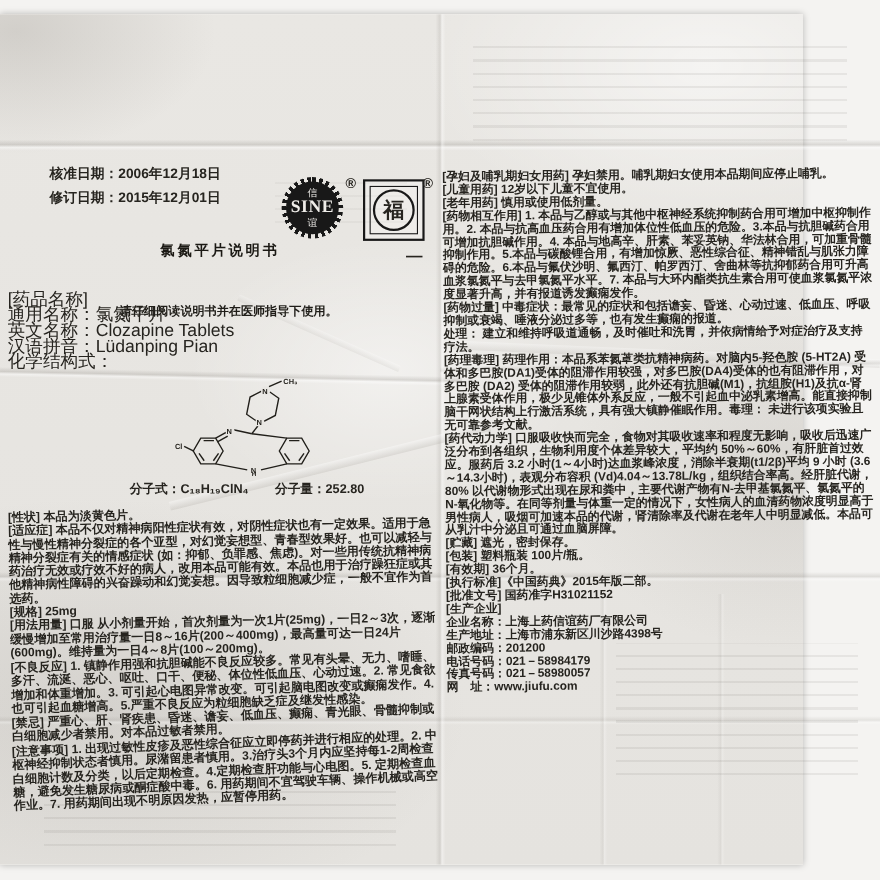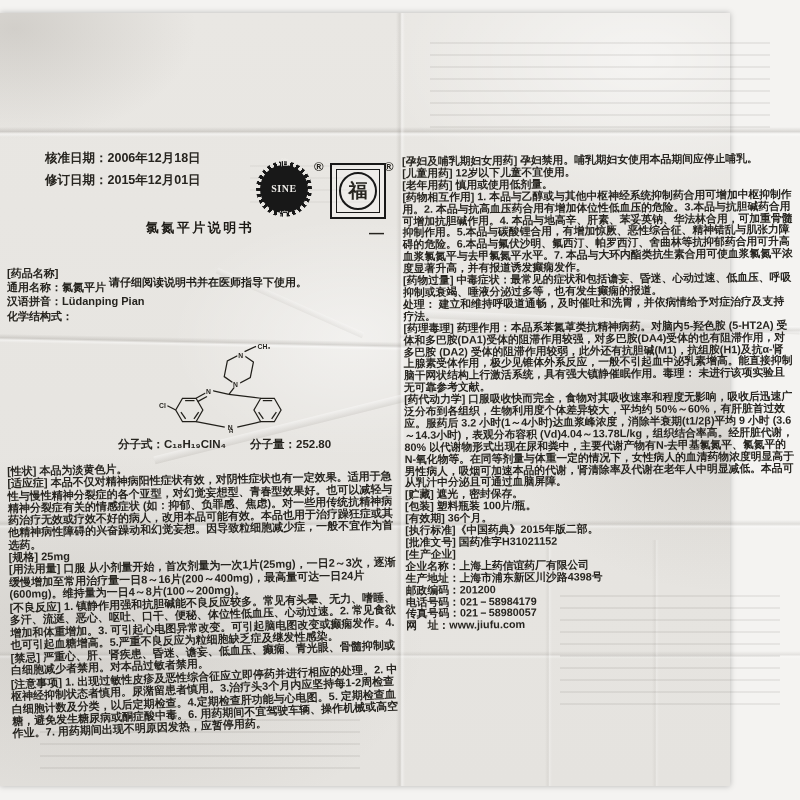--- a/index.html
+++ b/index.html
@@ -23,36 +23,36 @@
     background:repeating-linear-gradient(0deg,#55504a 0 2px, transparent 2px 12px);}
   .dates{position:absolute;left:45px;top:134px;font-size:12.5px;font-weight:700;line-height:22px;}
   .dates span{display:inline;}
   .logos{position:absolute;left:256px;top:146px;height:62px;}
   .sine{position:absolute;left:0;top:2px;width:56px;height:56px;border-radius:50%;
     background:repeating-conic-gradient(#181818 0deg 7deg, rgba(0,0,0,0) 7deg 14deg);
     display:flex;align-items:center;justify-content:center;}
   .sine-inner{width:48px;height:48px;border-radius:50%;background:#181818;color:#efede9;
     display:flex;flex-direction:column;align-items:center;justify-content:center;line-height:1;}
   .sine-inner .cjk{font-size:9px;}
-  .sine-inner .lat{font-size:10px;font-weight:700;font-family:"Liberation Serif","DejaVu Serif",serif;letter-spacing:.5px;margin:17px 0;}
+  .sine-inner .lat{font-size:16px;font-weight:700;font-family:"Liberation Serif","DejaVu Serif",serif;letter-spacing:.5px;margin:1px 0;}
   .reg1{position:absolute;left:58px;top:0;font-size:13px;font-weight:700;}
   .fu{position:absolute;left:74px;top:4px;width:52px;height:52px;border:2px solid #181818;
     display:flex;align-items:center;justify-content:center;background:rgba(255,255,255,.25);}
   .fu-inner{width:42px;height:42px;border:1.5px solid #181818;display:flex;align-items:center;justify-content:center;}
   .fu-circle{width:34px;height:34px;border:2.5px solid #181818;border-radius:50%;
     display:flex;align-items:center;justify-content:center;font-size:19px;font-weight:700;
     font-family:"Liberation Serif","DejaVu Serif",serif;}
   .reg2{position:absolute;left:128px;top:0;font-size:13px;font-weight:700;}
   .title{position:absolute;left:0;top:206px;width:400px;text-align:center;
     font-size:13px;font-weight:700;letter-spacing:2.5px;color:#1b1914;}
   .subtitle{position:absolute;left:12px;top:234px;width:392px;text-align:center;
     font-size:11px;font-weight:700;color:#1f1d18;margin-top:28px;}
   .fold-dash{position:absolute;left:369px;top:211px;font-size:15px;font-weight:700;}
-  .drug-info{position:absolute;left:7px;top:253px;width:392px;font-size:11px;
-    font-weight:700;line-height:14.2px;}
+  .drug-info{position:absolute;left:7px;top:253px;width:392px;font-size:16px;
+    font-weight:400;line-height:14.2px;}
   .drug-info p, .cols p{margin:0;}
   .left-sections{position:absolute;left:7px;top:452px;width:388px;font-size:11px;
     font-weight:600;line-height:12.3px;transform:rotate(-1.1deg);transform-origin:0 0;}
   .left-sections p:nth-child(5){transform:rotate(-.5deg);}
   .left-sections p:nth-child(6){transform:rotate(-.9deg);}
   .left-sections p:nth-child(7){transform:rotate(-1.2deg);}
   .right-sections{position:absolute;left:402px;top:143px;width:390px;font-size:10.8px;
     font-weight:600;line-height:11.9px;transform:rotate(-.5deg);transform-origin:0 0;}
   .formula-line{position:absolute;left:118px;top:424px;font-size:11.5px;font-weight:700;white-space:nowrap;}
   .formula-line .gap{display:inline-block;width:24px;}
@@ -107,20 +107,21 @@
       <span class="reg2">®</span>
     </div>
 
     <div class="title">氯氮平片说明书</div>
     <div class="subtitle">请仔细阅读说明书并在医师指导下使用。</div>
     <span class="fold-dash">—</span>
 
     <div class="drug-info cols" id="drug-info">
         <p>[药品名称]</p>
         <p>通用名称：氯氮平片</p>
+        <p>英文名称：Clozapine Tablets</p>
         <p>汉语拼音：Lüdanping Pian</p>
         <p>化学结构式：</p>
       </div>
 
     <div class="structure">
       <svg width="146" height="94" viewBox="0 0 280 180">
 
         <polygon points="150,88 127,72 133,42 160,28 183,44 177,74"></polygon>
 
         <line x1="166" y1="24" x2="188" y2="14"></line>

